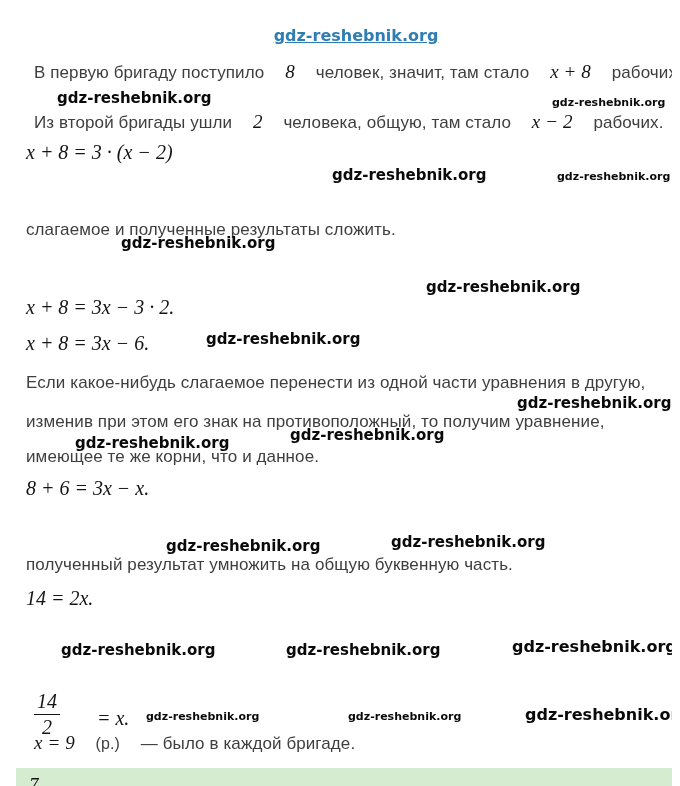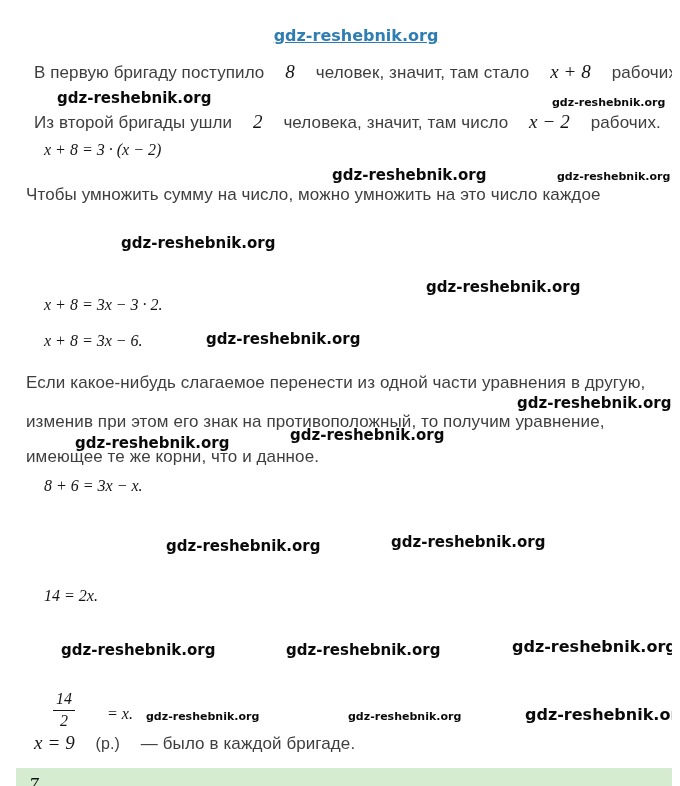--- a/index.html
+++ b/index.html
@@ -34,38 +34,38 @@
     letter-spacing: 0.1px;
   }
   .m {
     font-family: "Liberation Serif", serif;
     font-style: italic;
     font-size: 19px;
     color: #141414;
   }
   .e {
     position: absolute;
-    left: 20px;
+    left: 2px;
     font-family: "Liberation Serif", serif;
     font-style: italic;
-    font-size: 16px;
+    font-size: 20px;
     color: #141414;
     white-space: nowrap;
   }
   .wm {
     position: absolute;
     font-family: "DejaVu Sans", sans-serif;
     font-weight: bold;
     font-size: 15px;
     color: #0a0a0a;
     white-space: nowrap;
   }
   .wm.s  { font-size: 11px; }
   .wm.md { font-size: 16px; }
-  .fracline { display: flex; align-items: center; gap: 15px; }
+  .fracline { display: flex; align-items: center; gap: 21px; }
   .frac {
     display: inline-flex;
     flex-direction: column;
     align-items: center;
     line-height: 1.05;
   }
   .fnum { padding: 0 3px 2px; border-bottom: 1.6px solid #141414; }
   .fden { padding-top: 2px; }
   .unit { font-size: 16px; color: #3e3e3e; }
   .answer {
@@ -88,28 +88,28 @@
 
 <div class="page">
 
   <a class="toplink">gdz-reshebnik.org</a>
 
   <div class="t" style="top:37px"><span>В первую бригаду поступило </span><span class="m">8</span><span> человек, значит, там стало </span><span class="m">x + 8</span><span> рабочих.</span></div>
 
   <span class="wm" style="left:33px; top:65px">gdz-reshebnik.org</span>
   <span class="wm s" style="left:528px; top:72px">gdz-reshebnik.org</span>
 
-  <div class="t" style="top:87px"><span>Из второй бригады ушли </span><span class="m">2</span><span> человека, значит, там число </span><span class="m">x − 2</span><span> рабочих.</span></div>
+  <div class="t" style="top:87px"><span>Из второй бригады ушли </span><span class="m">2</span><span> человека, общую, там стало </span><span class="m">x − 2</span><span> рабочих.</span></div>
 
   <div class="e" style="top:117px">x + 8 = 3 · (x − 2)</div>
 
   <span class="wm" style="left:308px; top:142px">gdz-reshebnik.org</span>
   <span class="wm s" style="left:533px; top:146px">gdz-reshebnik.org</span>
 
-  <div class="t" style="top:161px">Чтобы умножить сумму на число, можно умножить на это число каждое</div>
+  <div class="t" style="top:196px">слагаемое и полученные результаты сложить.</div>
 
   <span class="wm" style="left:97px; top:210px">gdz-reshebnik.org</span>
 
 
   <span class="wm" style="left:402px; top:254px">gdz-reshebnik.org</span>
 
   <div class="e" style="top:272px">x + 8 = 3x − 3 · 2.</div>
 
   <div class="e" style="top:308px">x + 8 = 3x − 6.</div>
   <span class="wm" style="left:182px; top:306px">gdz-reshebnik.org</span>
@@ -118,20 +118,21 @@
   <span class="wm" style="left:493px; top:370px">gdz-reshebnik.org</span>
   <div class="t" style="top:388px">изменив при этом его знак на противоположный, то получим уравнение,</div>
   <span class="wm" style="left:266px; top:402px">gdz-reshebnik.org</span>
   <span class="wm" style="left:51px; top:410px">gdz-reshebnik.org</span>
   <div class="t" style="top:423px">имеющее те же корни, что и данное.</div>
 
   <div class="e" style="top:453px">8 + 6 = 3x − x.</div>
 
   <span class="wm" style="left:367px; top:509px">gdz-reshebnik.org</span>
   <span class="wm" style="left:142px; top:513px">gdz-reshebnik.org</span>
+  <div class="t" style="top:531px">полученный результат умножить на общую буквенную часть.</div>
 
   <div class="e" style="top:563px">14 = 2x.</div>
 
   <div class="t" style="top:600px"></div>
   <span class="wm" style="left:37px; top:617px">gdz-reshebnik.org</span>
   <span class="wm" style="left:262px; top:617px">gdz-reshebnik.org</span>
   <span class="wm md" style="left:488px; top:613px">gdz-reshebnik.org</span>
   <div class="t" style="top:637px"></div>
 
   <div class="e fracline" style="top:659px">

